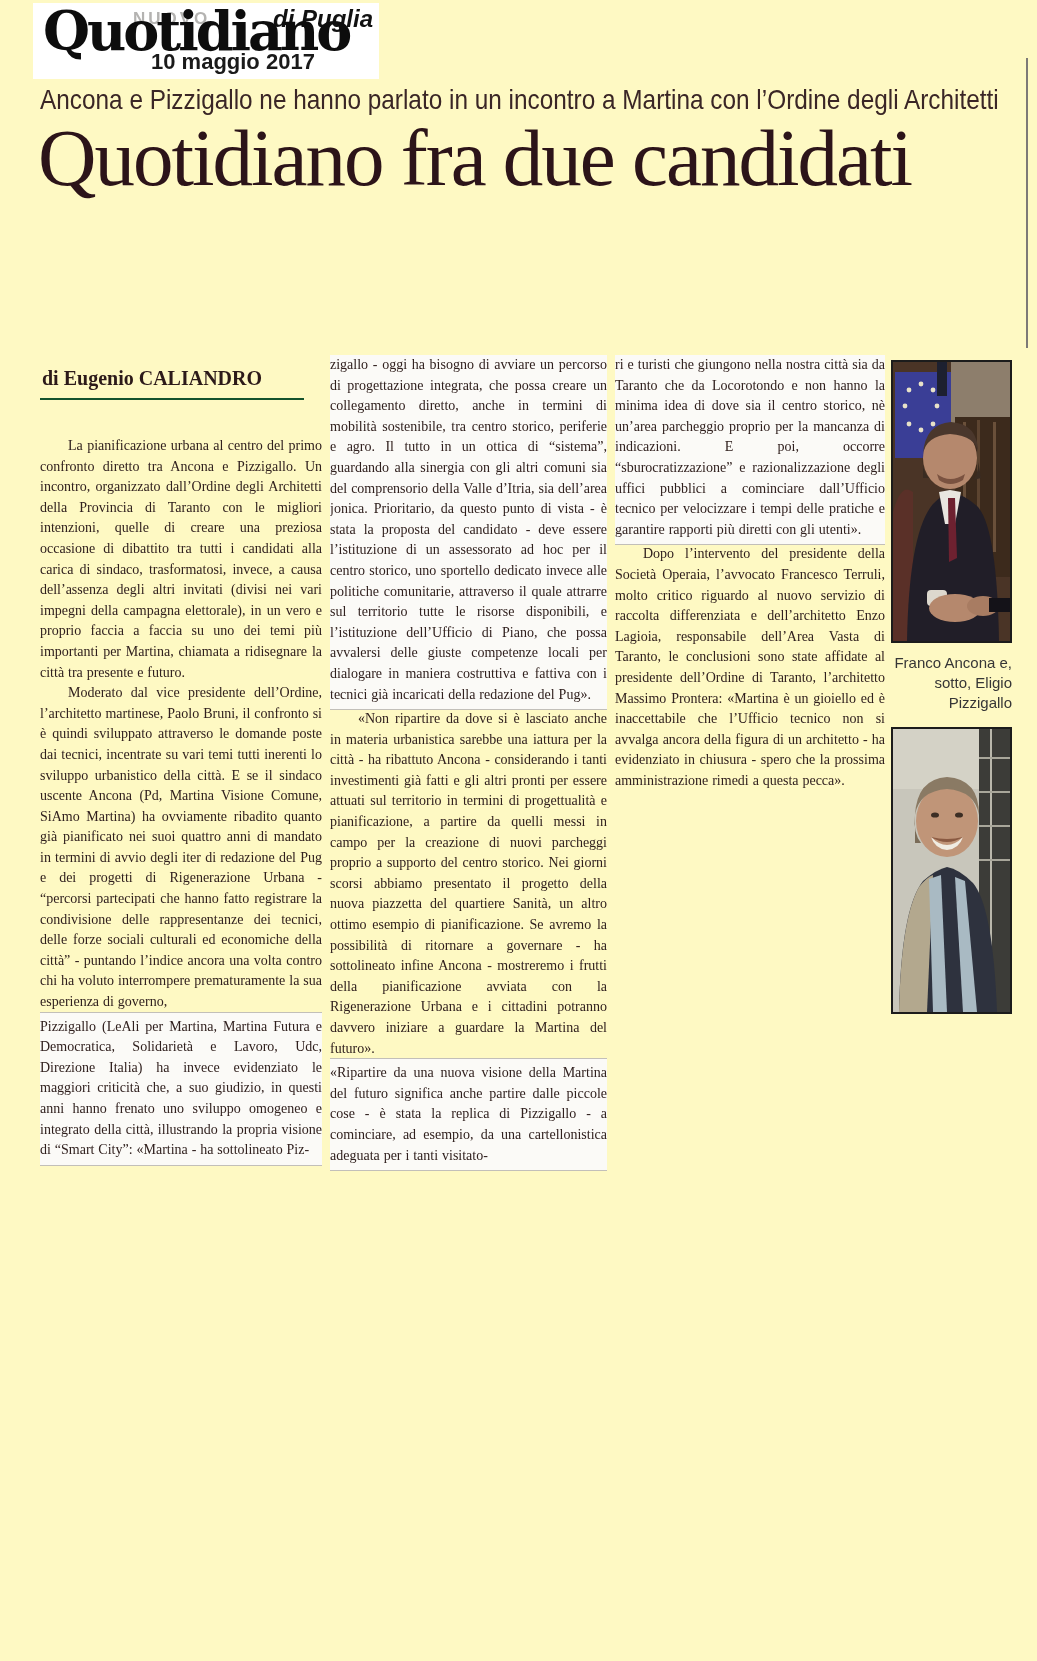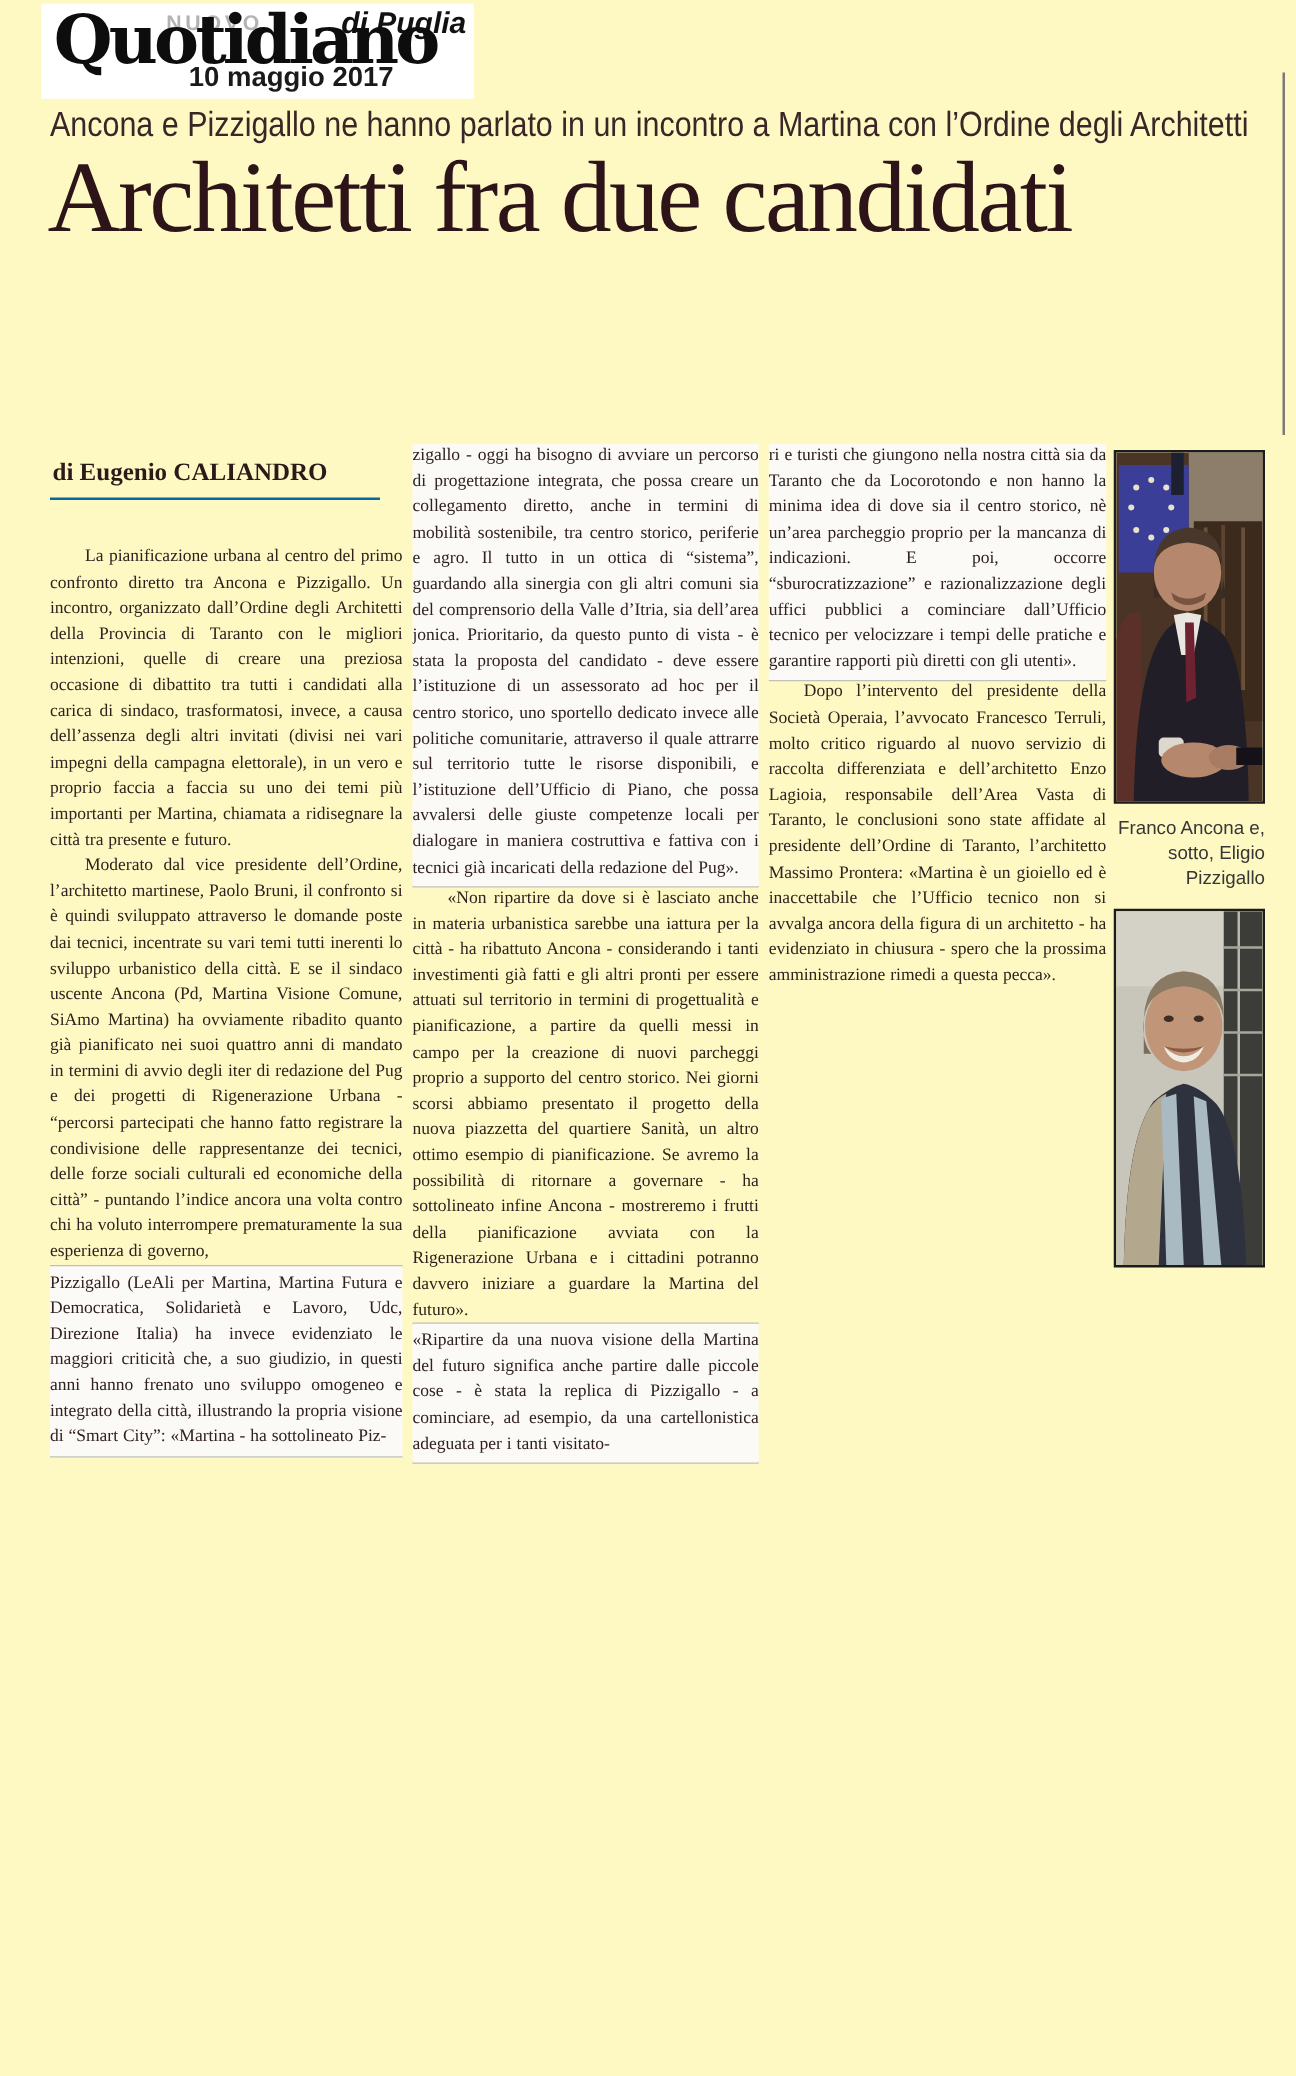--- a/index.html
+++ b/index.html
@@ -66,21 +66,21 @@
     word-spacing:0.4px;
   }
   .indent{text-indent:28px;}
   .col1{left:40px;width:282px;height:1300px;overflow:hidden;}
   .col2{left:330px;width:277px;height:1300px;overflow:hidden;}
   .col3{left:615px;width:270px;height:1300px;overflow:hidden;}
 
   .byline{
     margin:12px 0 0 0;padding:0 0 8px 2px;width:262px;
     font-size:20px;font-weight:bold;color:#2c1a19;
-    border-bottom:2px solid #0369a1;
+    border-bottom:2px solid #14532d;
   }
   .byline + p{margin-top:36px;}
 
   .hl{
     background:#fbfaf7;
     box-shadow:0 0 0 1px #c2bfb9;
     padding:4px 7px;margin:0 -7px;
   }
   .col2 .hl-top{padding-top:24px;margin-top:-24px;}
   .col3 .hl-top{padding-top:24px;margin-top:-24px;}
@@ -104,21 +104,21 @@
   <header>
     <div class="logo-box">
       <span class="logo-nuovo">NUOVO</span>
       <span class="logo-sub">di Puglia</span>
       <span class="logo-title">Quotidiano</span>
       <span class="logo-date">10 maggio 2017</span>
     </div>
   </header>
 
   <div class="kicker">Ancona e Pizzigallo ne hanno parlato in un incontro a Martina con l’Ordine degli Architetti</div>
-  <h1 class="headline"><span>Architetti fra due candidati</span><br></h1>
+  <h1 class="headline"><span>Quotidiano fra due candidati</span><br></h1>
   <div class="head-rule"></div>
 
   <div class="col col1">
     <div class="byline">di Eugenio CALIANDRO</div>
     <p class="indent">La pianificazione urbana al centro del primo confronto diretto tra Ancona e Pizzigallo. Un incontro, organizzato dall’Ordine degli Architetti della Provincia di Taranto con le migliori intenzioni, quelle di creare una preziosa occasione di dibattito tra tutti i candidati alla carica di sindaco, trasformatosi, invece, a causa dell’assenza degli altri invitati (divisi nei vari impegni della campagna elettorale), in un vero e proprio faccia a faccia su uno dei temi più importanti per Martina, chiamata a ridisegnare la città tra presente e futuro.</p>
     <p class="indent">Moderato dal vice presidente dell’Ordine, l’architetto martinese, Paolo Bruni, il confronto si è quindi sviluppato attraverso le domande poste dai tecnici, incentrate su vari temi tutti inerenti lo sviluppo urbanistico della città. E se il sindaco uscente Ancona (Pd, Martina Visione Comune, SiAmo Martina) ha ovviamente ribadito quanto già pianificato nei suoi quattro anni di mandato in termini di avvio degli iter di redazione del Pug e dei progetti di Rigenerazione Urbana - “percorsi partecipati che hanno fatto registrare la condivisione delle rappresentanze dei tecnici, delle forze sociali culturali ed economiche della città” - puntando l’indice ancora una volta contro chi ha voluto interrompere prematuramente la sua esperienza di governo,</p>
     <div class="hl">
       <p>Pizzigallo (LeAli per Martina, Martina Futura e Democratica, Solidarietà e Lavoro, Udc, Direzione Italia) ha invece evidenziato le maggiori criticità che, a suo giudizio, in questi anni hanno frenato uno sviluppo omogeneo e integrato della città, illustrando la propria visione di “Smart City”: «Martina - ha sottolineato Piz-</p>
     </div>
   </div>

